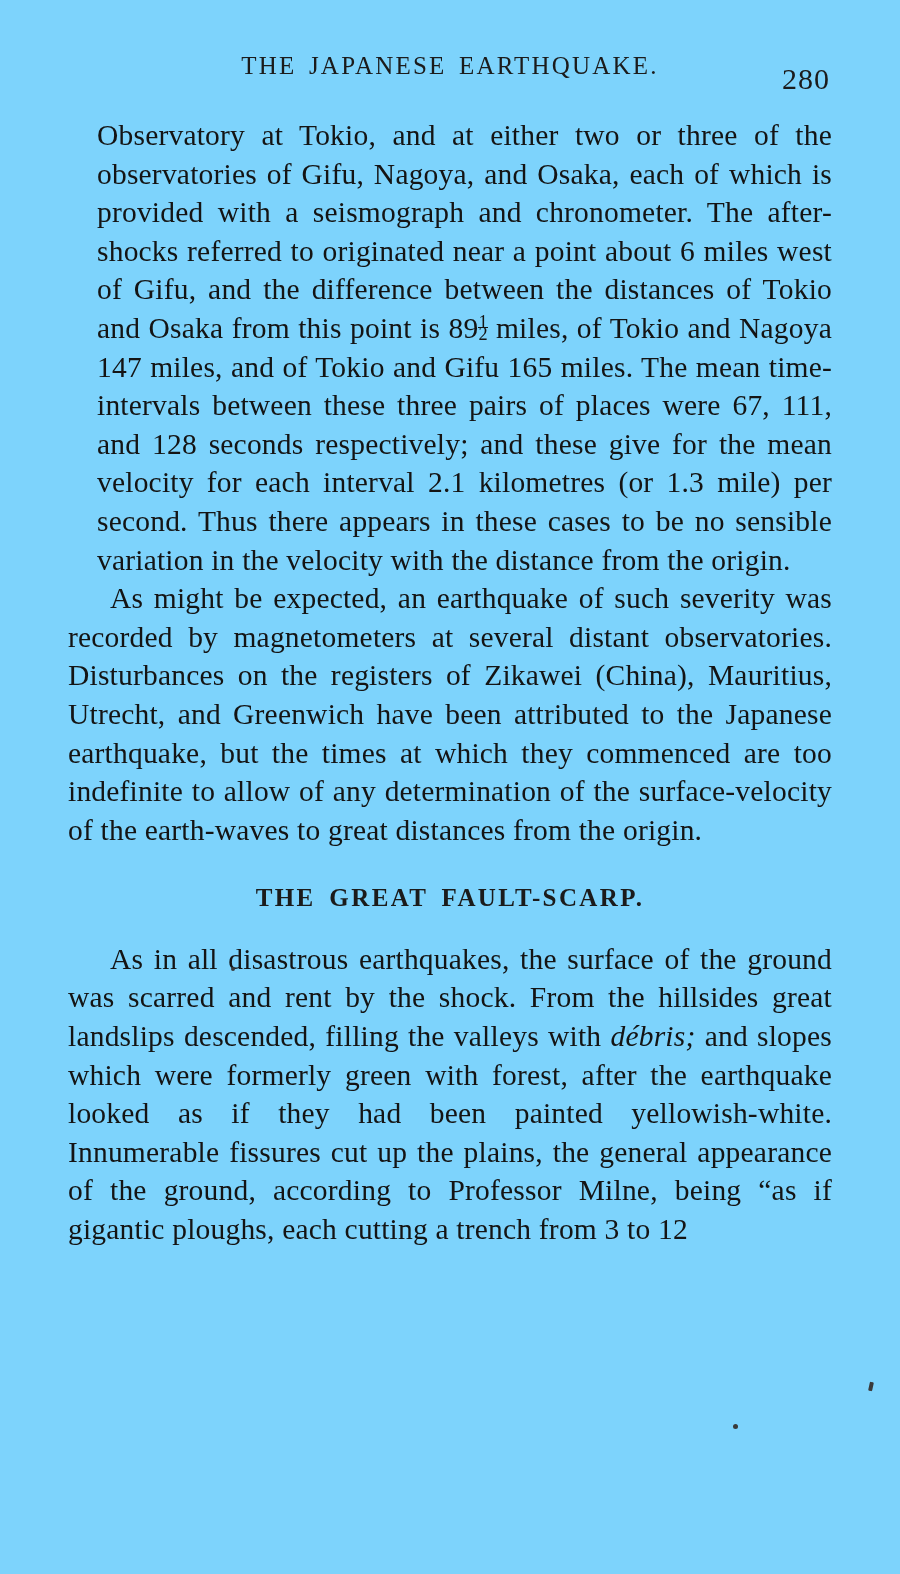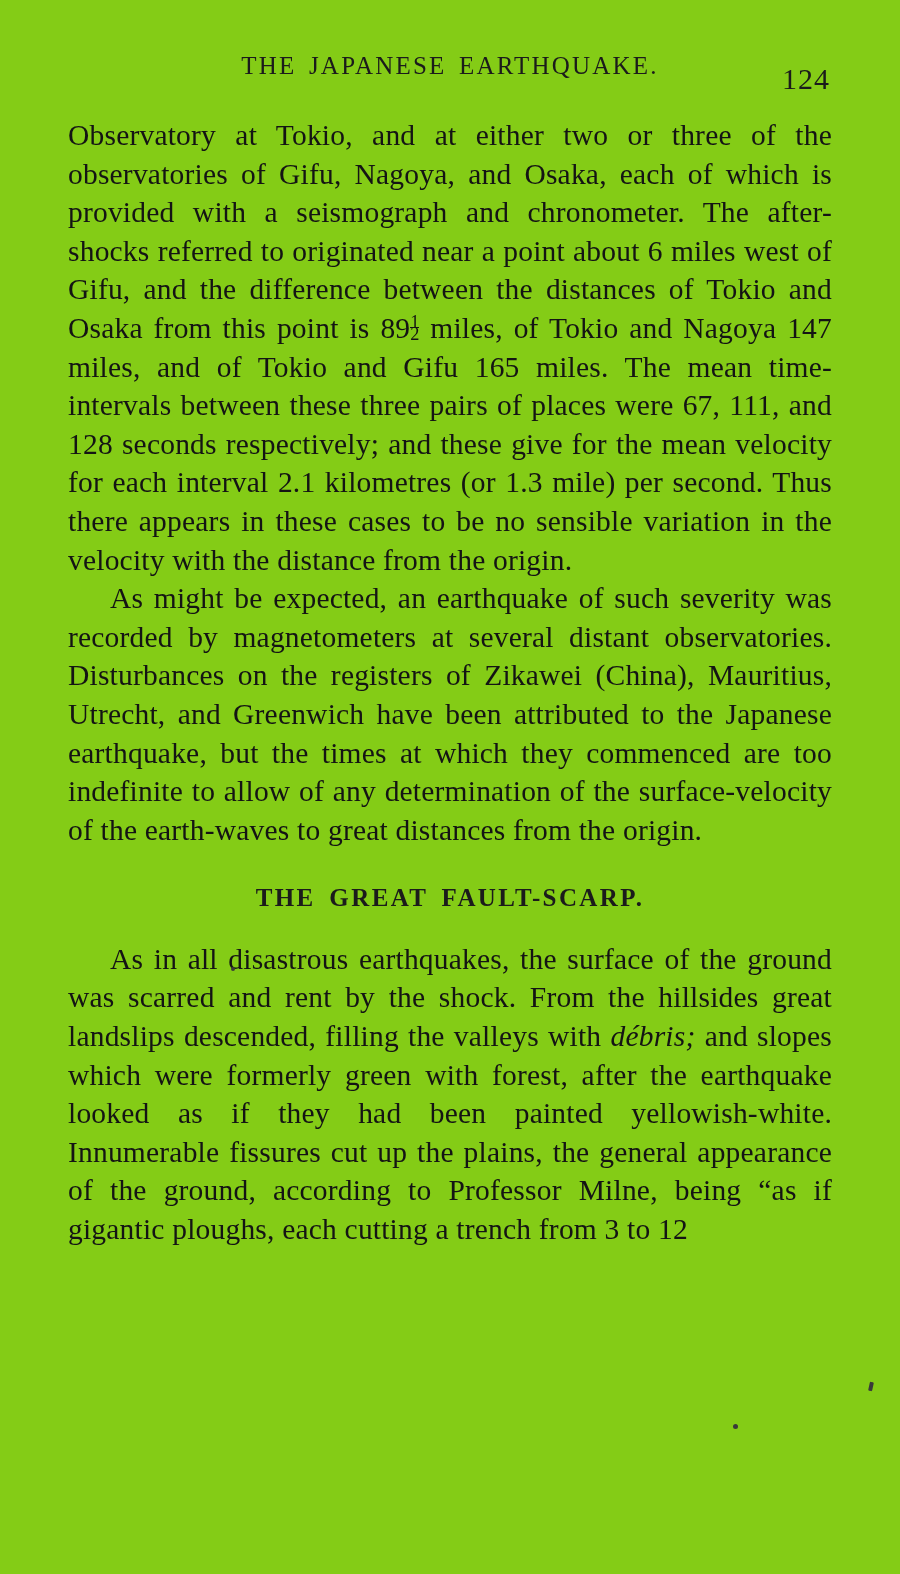--- a/index.html
+++ b/index.html
@@ -13,21 +13,21 @@
     font-family: "Liberation Serif", serif;
     color: #151515;
     overflow: hidden;
   }
   .page {
     position: relative;
     width: 900px;
     height: 1574px;
     box-sizing: border-box;
     padding: 52px 68px 30px 68px;
-    background: #84cc16;
+    background: #7dd3fc;
   }
   .running-head {
     display: flex;
     align-items: baseline;
     justify-content: center;
     position: relative;
     height: 46px;
     margin: 0 0 18px 0;
   }
   .running-title {
@@ -54,20 +54,21 @@
     text-justify: inter-word;
     color: #141414;
     letter-spacing: 0.2px;
   }
   p.para {
     margin: 0;
     text-indent: 42px;
   }
   p.para.first {
     text-indent: 0;
+    margin-left: 29px;
   }
   .section-heading {
     text-align: center;
     font-size: 25px;
     letter-spacing: 2.4px;
     word-spacing: 5px;
     text-transform: uppercase;
     margin: 30px 0 22px 0;
     color: #1b1b1b;
   }
@@ -102,21 +103,21 @@
   .speck.b { left: 733px; top: 1424px; width: 5px; height: 5px; }
   .speck.c { left: 231px; top: 967px; width: 4px; height: 4px; }
 </style>
 </head>
 <body>
 
 <div class="page">
 
   <div class="running-head">
     <span class="running-title">The Japanese Earthquake.</span>
-    <span class="page-number">124</span>
+    <span class="page-number">280</span>
   </div>
 
   <div class="body-text">
 
     <p class="para first"><span>Observatory at Tokio, and at either two or three of the observatories of Gifu, Nagoya, and Osaka, each of which is provided with a seismograph and chronometer. The after-shocks referred to originated near a point about 6 miles west of Gifu, and the difference between the distances of Tokio and Osaka from this point is 89</span><span class="frac"><span class="num">1</span><span class="den">2</span></span><span> miles, of Tokio and Nagoya 147 miles, and of Tokio and Gifu 165 miles. The mean time-intervals between these three pairs of places were 67, 111, and 128 seconds respectively; and these give for the mean velocity for each interval 2.1 kilometres (or 1.3 mile) per second. Thus there appears in these cases to be no sensible variation in the velocity with the distance from the origin.</span></p>
 
     <p class="para">As might be expected, an earthquake of such severity was recorded by magnetometers at several distant observatories. Disturbances on the registers of Zikawei (China), Mauritius, Utrecht, and Greenwich have been attributed to the Japanese earthquake, but the times at which they commenced are too indefinite to allow of any determination of the surface-velocity of the earth-waves to great distances from the origin.</p>
 
     <h2 class="section-heading">The Great Fault-Scarp.</h2>
 

